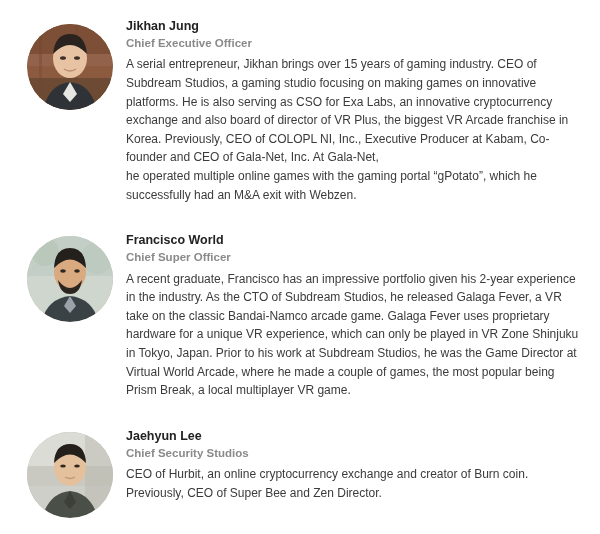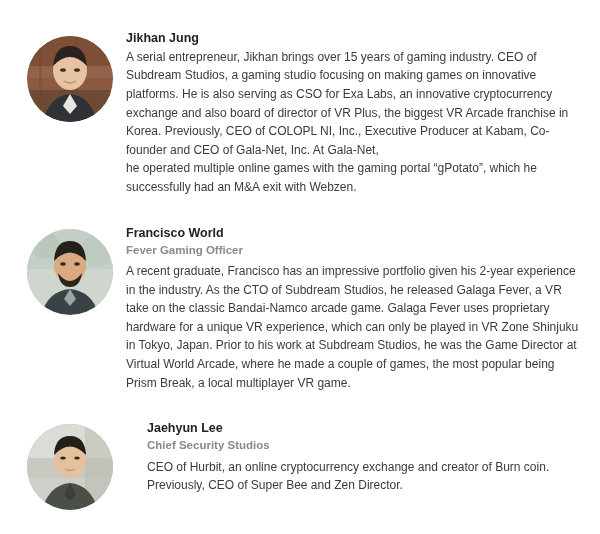--- a/index.html
+++ b/index.html
@@ -10,21 +10,20 @@
     width: 600px;
     height: 534px;
     background: #ffffff;
     font-family: "Liberation Sans", sans-serif;
     color: #333333;
     overflow: hidden;
   }
   .team-list {
     padding: 18px 12px 0 14px;
     box-sizing: border-box;
-    margin-top: 12px;
   }
   .member {
     display: flex;
     align-items: flex-start;
     margin-bottom: 28px;
   }
   .avatar-wrap {
     width: 112px;
     flex: 0 0 112px;
     display: flex;
@@ -63,21 +62,21 @@
     margin-bottom: 4px;
   }
   .bio {
     font-size: 12px;
     color: #3b3b3b;
     line-height: 1.55;
     white-space: pre-line;
   }
   .m1 .avatar { margin-top: 2px; }
   .m2 { margin-top: 26px; }
-  .m3 { margin-top: 26px; gap: 21px; }
+  .m3 { margin-top: 26px; }
 </style>
 </head>
 <body>
 
 <div class="team-list">
 
   <div class="member m1">
     <div class="avatar-wrap">
       <div class="avatar">
         <svg viewBox="0 0 86 86" xmlns="http://www.w3.org/2000/svg">
@@ -99,20 +98,21 @@
             <ellipse cx="50" cy="34" rx="3" ry="1.8" fill="#3b2f28"></ellipse>
             <path d="M37 45 q6 4 12 0" stroke="#b98b6b" stroke-width="1.5" fill="none"></path>
             <path d="M16 86 q6 -26 27 -28 q21 2 27 28 z" fill="#2f3338"></path>
             <path d="M43 58 l-7 12 l7 8 l7 -8 z" fill="#e8e6e2"></path>
           </g>
         </svg>
       </div>
     </div>
     <div class="info">
       <div class="name">Jikhan Jung</div>
+      <div class="title">Chief Executive Officer</div>
       <div class="bio">A serial entrepreneur, Jikhan brings over 15 years of gaming industry. CEO of Subdream Studios, a gaming studio focusing on making games on innovative platforms. He is also serving as CSO for Exa Labs, an innovative cryptocurrency exchange and also board of director of VR Plus, the biggest VR Arcade franchise in Korea. Previously, CEO of COLOPL NI, Inc., Executive Producer at Kabam, Co-founder and CEO of Gala-Net, Inc. At Gala-Net,
 he operated multiple online games with the gaming portal “gPotato”, which he successfully had an M&amp;A exit with Webzen.</div>
     </div>
   </div>
 
   <div class="member m2">
     <div class="avatar-wrap">
       <div class="avatar">
         <svg viewBox="0 0 86 86" xmlns="http://www.w3.org/2000/svg">
           <defs>
@@ -131,21 +131,21 @@
             <ellipse cx="36" cy="35" rx="2.8" ry="1.7" fill="#2e2620"></ellipse>
             <ellipse cx="50" cy="35" rx="2.8" ry="1.7" fill="#2e2620"></ellipse>
             <path d="M14 86 q7 -24 29 -26 q22 2 29 26 z" fill="#3a4246"></path>
             <path d="M43 60 l-6 10 l6 7 l6 -7 z" fill="#9aa3a8"></path>
           </g>
         </svg>
       </div>
     </div>
     <div class="info">
       <div class="name">Francisco World</div>
-      <div class="title">Fever Gaming Officer</div>
+      <div class="title">Chief Super Officer</div>
       <div class="bio">A recent graduate, Francisco has an impressive portfolio given his 2-year experience in the industry. As the CTO of Subdream Studios, he released Galaga Fever, a VR take on the classic Bandai-Namco arcade game. Galaga Fever uses proprietary hardware for a unique VR experience, which can only be played in VR Zone Shinjuku in Tokyo, Japan. Prior to his work at Subdream Studios, he was the Game Director at Virtual World Arcade, where he made a couple of games, the most popular being Prism Break, a local multiplayer VR game.</div>
     </div>
   </div>
 
   <div class="member m3">
     <div class="avatar-wrap">
       <div class="avatar">
         <svg viewBox="0 0 86 86" xmlns="http://www.w3.org/2000/svg">
           <defs>
             <clipPath id="c3">

